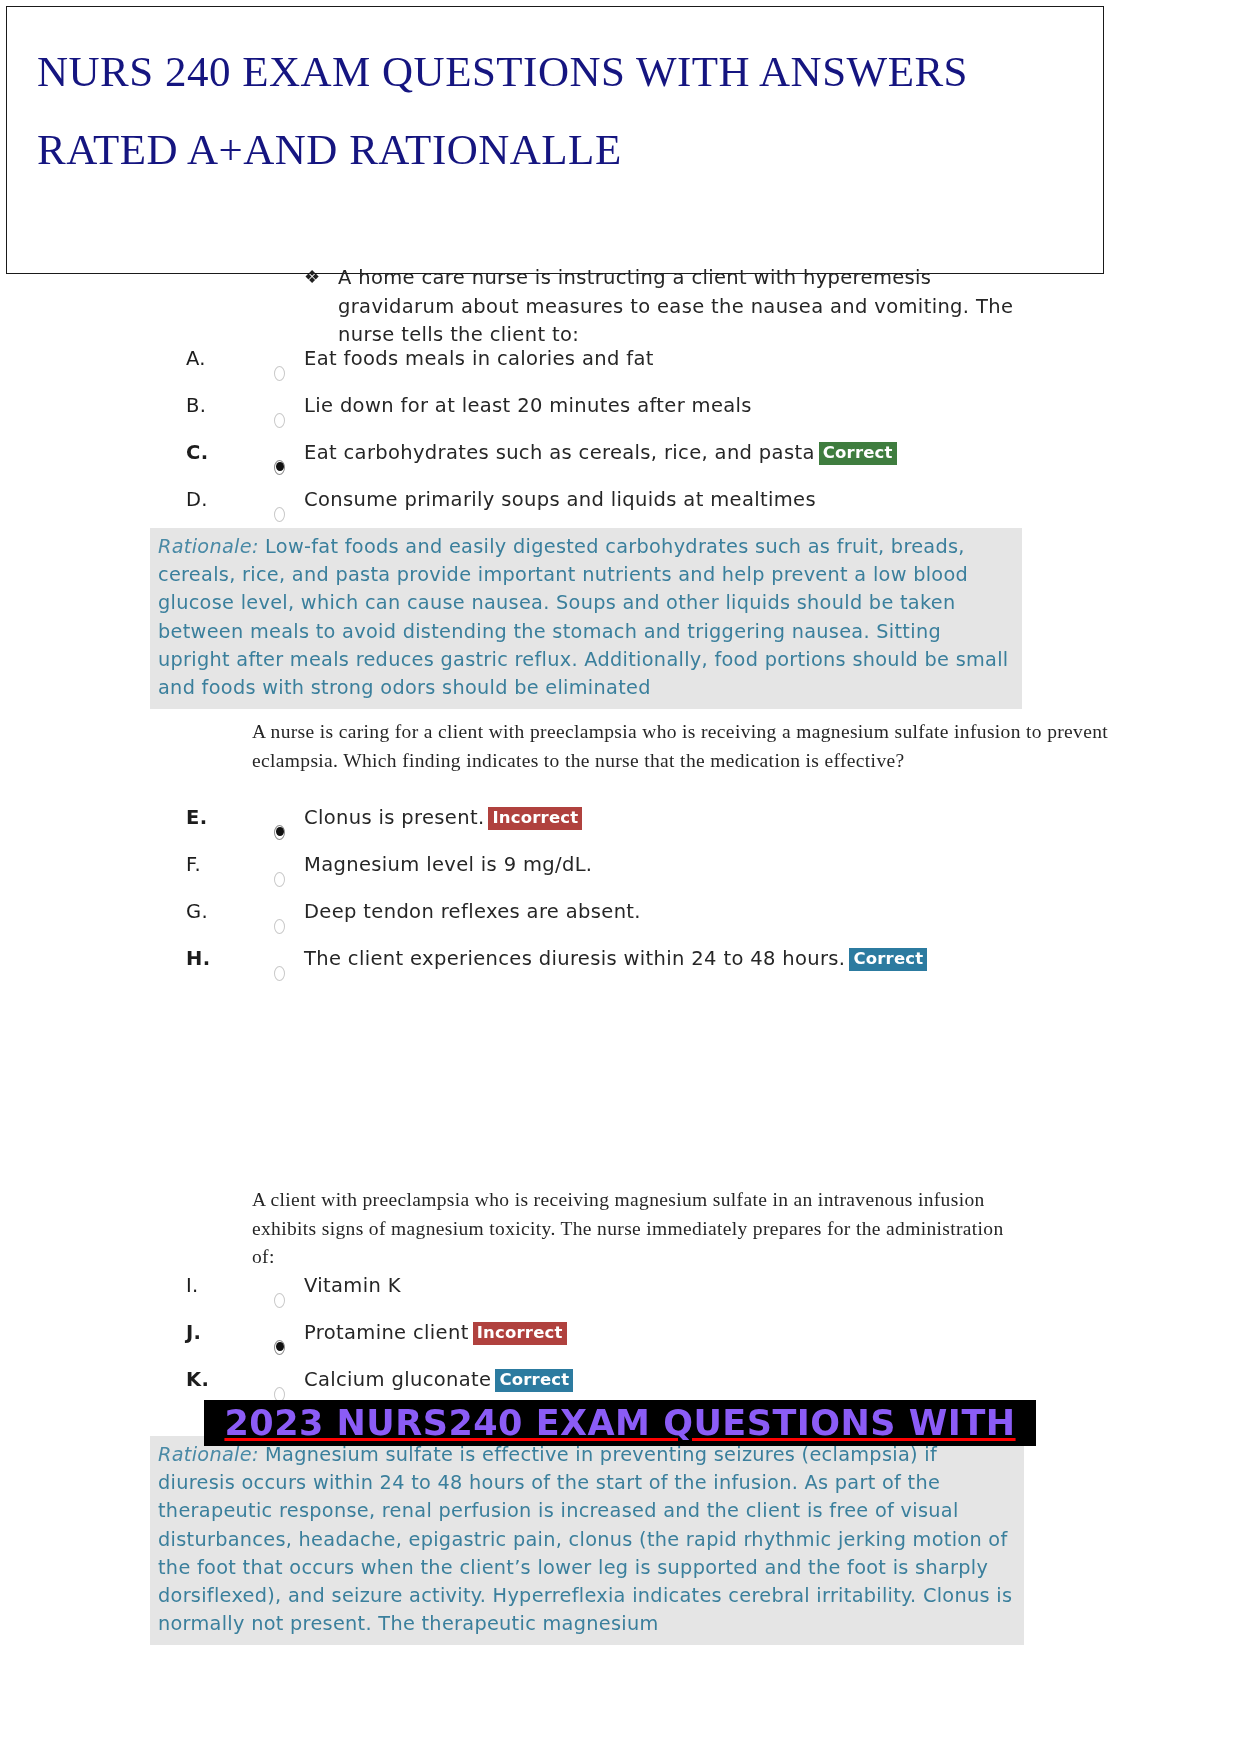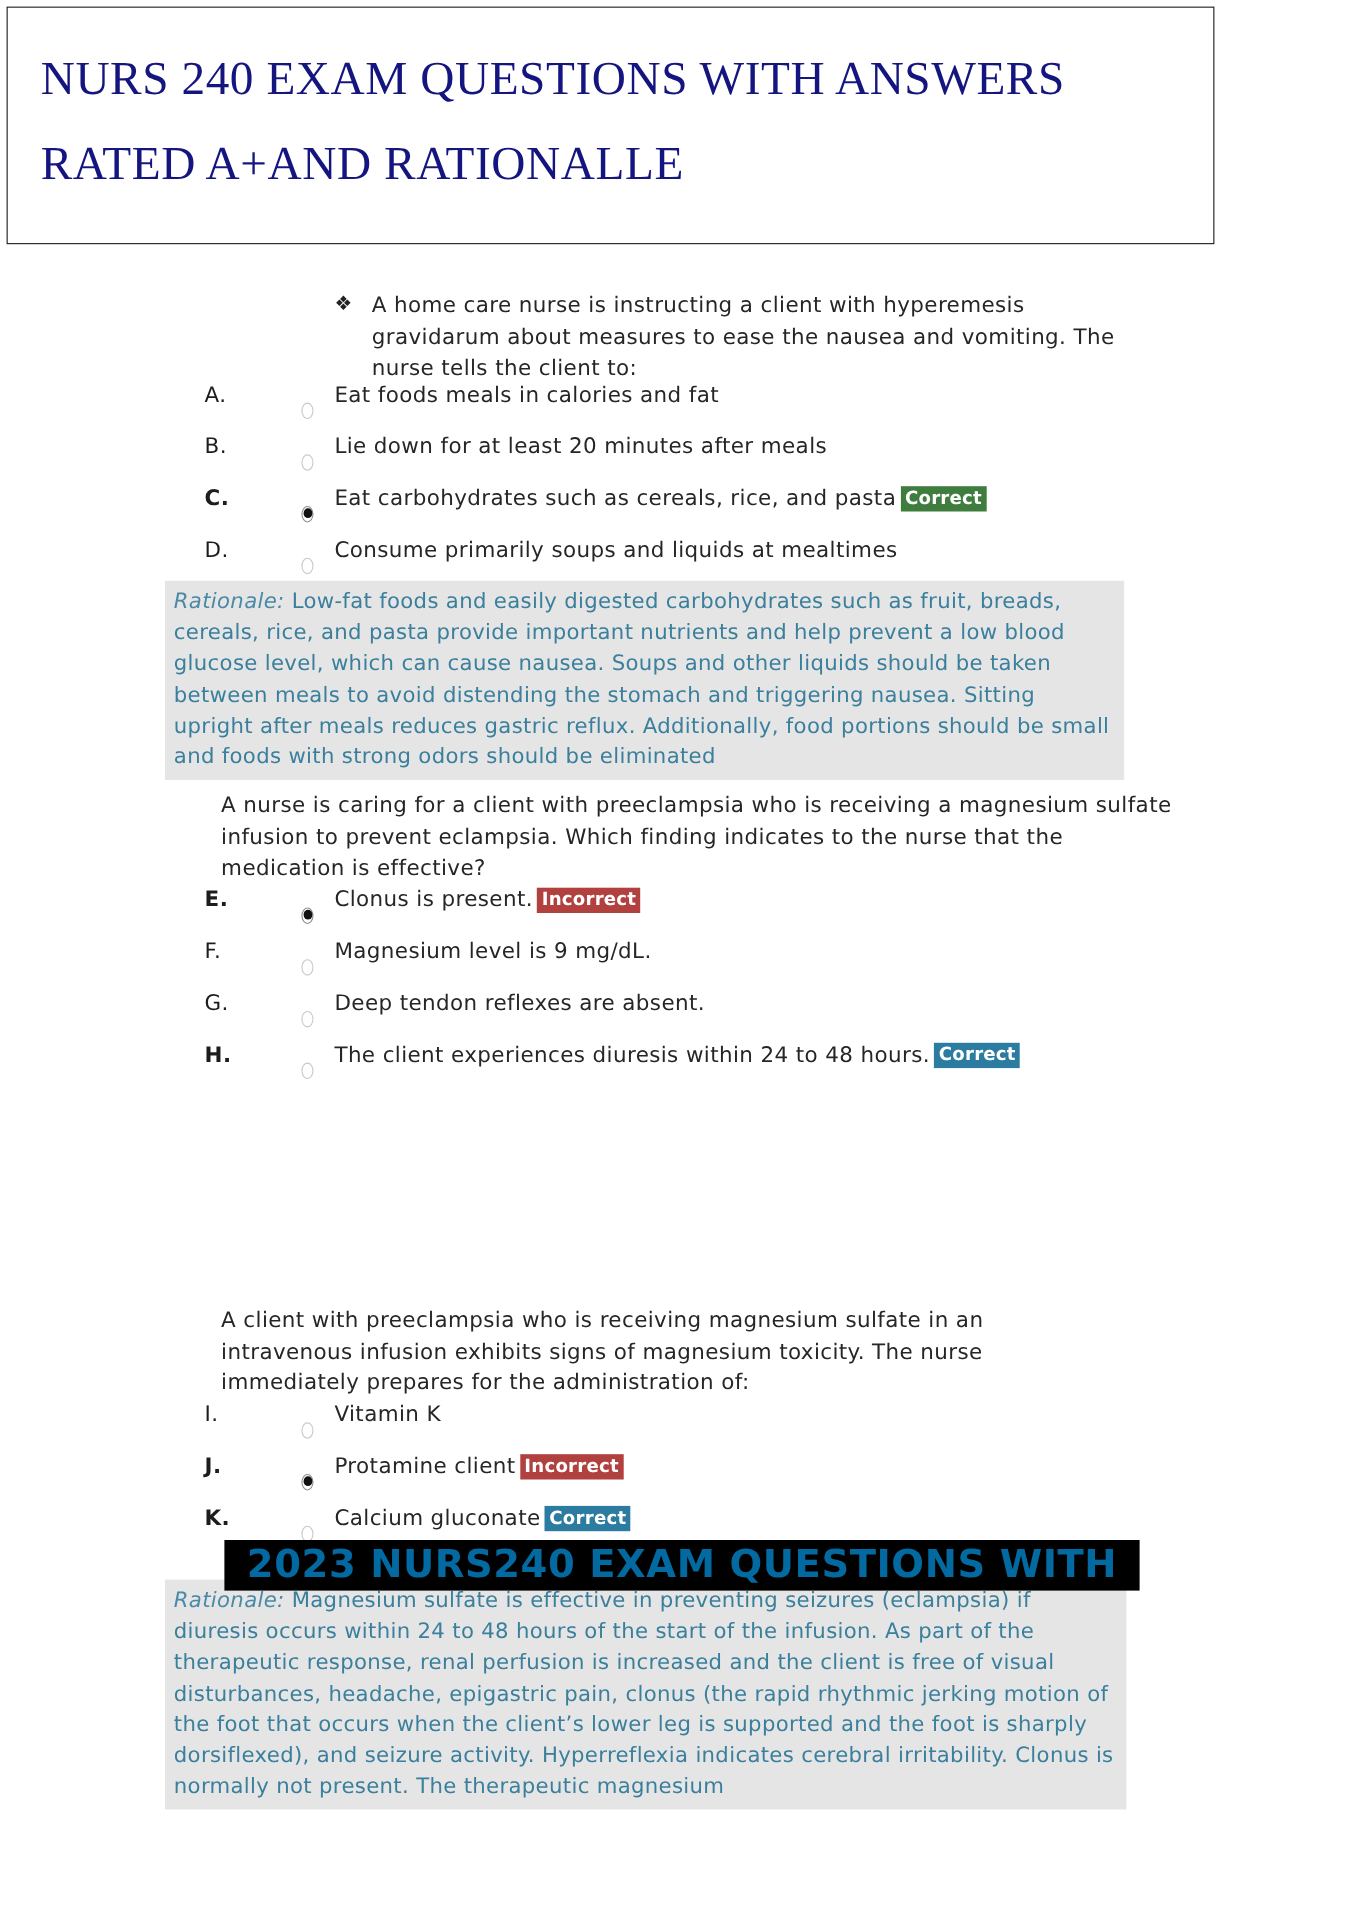--- a/index.html
+++ b/index.html
@@ -22,21 +22,21 @@
     height: 1754px;
     background: #fff;
   }
 
   
   .header-box {
     position: absolute;
     left: 6px;
     top: 6px;
     width: 1098px;
-    height: 216px;
+    height: 268px;
     border: 1px solid #1a1a1a;
     box-sizing: border-box;
     background: #fff;
     padding: 26px 0 0 30px;
   }
   .header-title {
     font-family: "Liberation Serif", "DejaVu Serif", serif;
     color: #151580;
     font-size: 43px;
     line-height: 78px;
@@ -62,22 +62,23 @@
     letter-spacing: 0.35px;
   }
   .q-stem.bulleted {
     margin-left: 152px;
     width: 742px;
     position: relative;
     padding-left: 34px;
     box-sizing: border-box;
   }
   .q-stem.plain {
-    margin-left: 65px;
+    margin-left: 116px;
     width: 880px;
+    font-family: Liberation Serif, serif;
   }
   .bullet-glyph {
     position: absolute;
     left: 0;
     top: -1px;
     font-size: 18px;
     color: #222;
     line-height: 28.5px;
   }
 
@@ -179,24 +180,25 @@
     top: 1400px;
     width: 1240px;
     text-align: center;
   }
   .footer-line {
     display: inline-block;
     font-family: "DejaVu Sans", sans-serif;
     font-weight: bold;
     font-size: 35px;
     line-height: 46px;
-    color: #0369a1;
+    color: #8b5cf6;
     background: #000000;
     padding: 0 20px;
     letter-spacing: 0.5px;
+    text-decoration: underline;
     text-decoration-color: #ff0000;
     text-decoration-thickness: 3px;
     text-underline-offset: 3px;
     white-space: nowrap;
   }
 </style>
 </head>
 <body>
 
 <div class="page">

